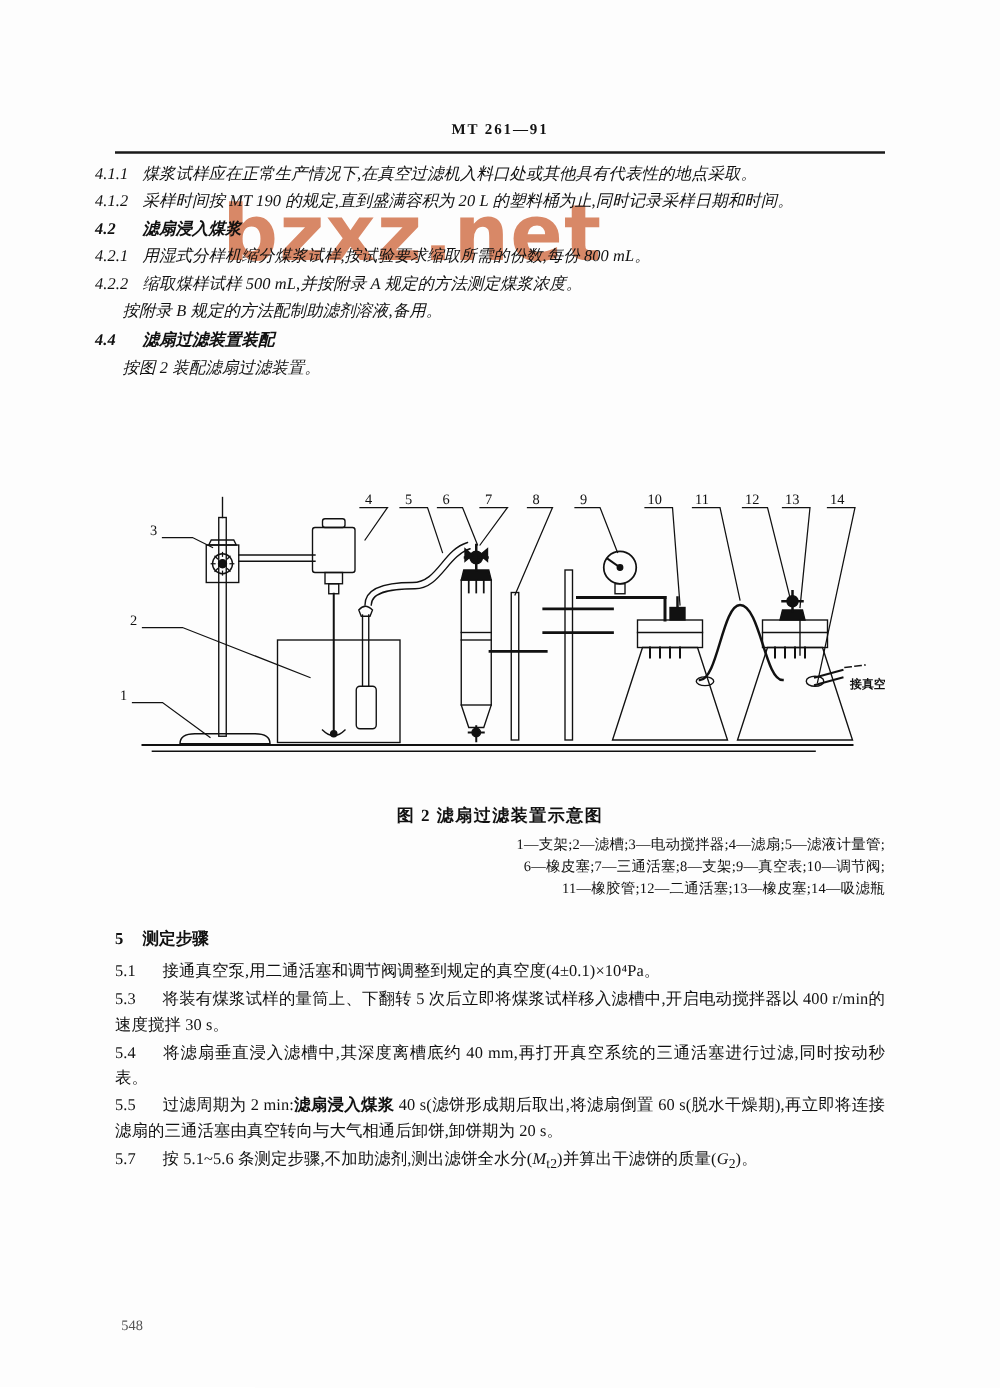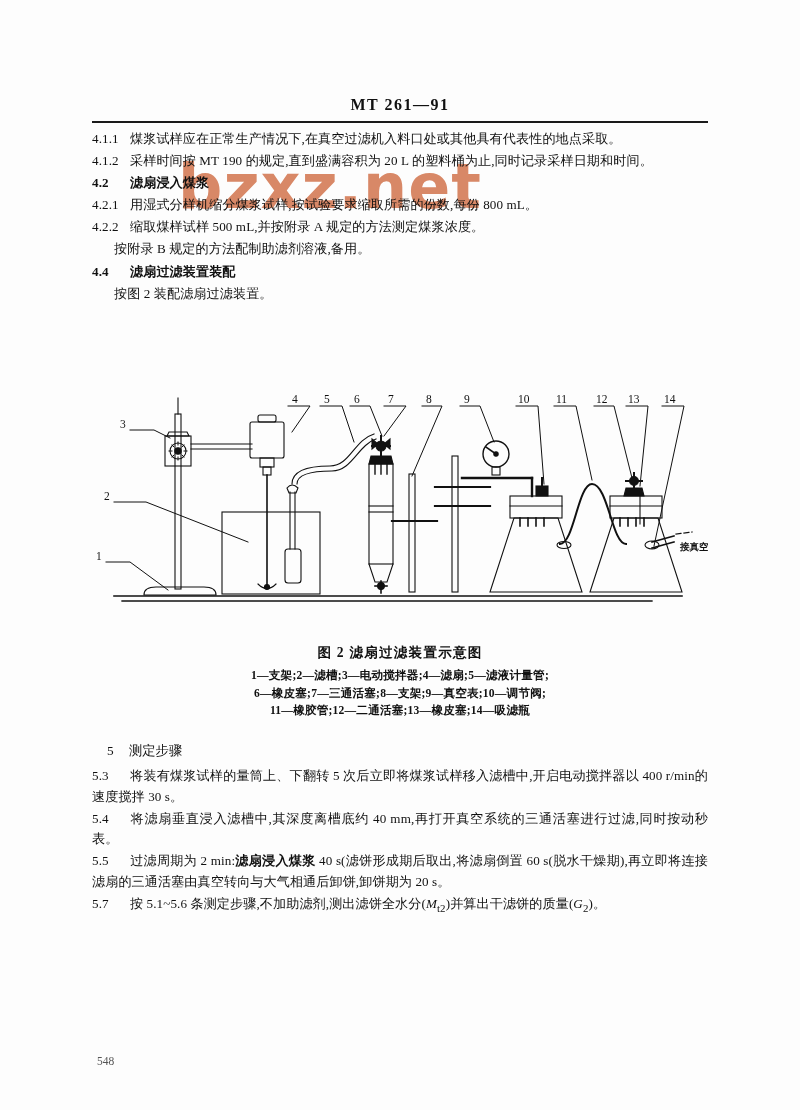--- a/index.html
+++ b/index.html
@@ -38,42 +38,43 @@
   }
 
   
   #header-title {
     position: absolute;
     left: 0;
     top: 96px;
     width: 800px;
     text-align: center;
     font-family: "Liberation Serif", serif;
-    font-size: 16px;
+    font-size: 12px;
     font-weight: bold;
     letter-spacing: 1.5px;
     z-index: 3;
   }
   #header-rule {
     position: absolute;
     left: 92px;
     top: 121px;
     width: 616px;
     height: 2px;
     background: #1a1a1a;
     z-index: 3;
   }
 
   
   #body-top {
     position: absolute;
-    left: 92px;
+    left: 76px;
     top: 129px;
     width: 616px;
     z-index: 2;
+    font-style: italic;
   }
   #body-bottom {
     position: absolute;
     left: 92px;
     top: 738px;
     width: 616px;
     z-index: 2;
   }
   .para {
     font-size: 13.1px;
@@ -88,22 +89,22 @@
   .para.indent {
     text-indent: 22px;
   }
   .num {
     display: inline-block;
     min-width: 38px;
     font-family: "Liberation Serif", serif;
   }
   .sec-head {
     font-size: 13.3px;
-    font-weight: normal;
-    margin: 4px 0 6px 15px;
+    font-weight: bold;
+    margin: 4px 0 6px 0;
   }
   .sec-head .num { min-width: 22px; }
   .bold-run { font-weight: bold; }
   .gap-top { margin-top: 7px; }
 
   
   #figure {
     position: absolute;
     left: 92px;
     top: 384px;
@@ -123,23 +124,24 @@
     z-index: 2;
   }
   #caption .cap-title {
     font-size: 13.6px;
     font-weight: bold;
     letter-spacing: 1.2px;
     margin-bottom: 5px;
   }
   #caption .cap-line {
     font-size: 11.6px;
-    font-weight: bold;
+    font-weight: normal;
     line-height: 17.5px;
     letter-spacing: .2px;
+    text-align: right;
   }
 
   
   #page-number {
     position: absolute;
     left: 97px;
     top: 1055px;
     font-size: 11.5px;
     color: #555;
     z-index: 2;
@@ -363,20 +365,23 @@
     <div class="cap-title">图 2   滤扇过滤装置示意图</div>
     <div class="cap-line">1—支架;2—滤槽;3—电动搅拌器;4—滤扇;5—滤液计量管;</div>
     <div class="cap-line">6—橡皮塞;7—三通活塞;8—支架;9—真空表;10—调节阀;</div>
     <div class="cap-line">11—橡胶管;12—二通活塞;13—橡皮塞;14—吸滤瓶</div>
   </div>
 
   <div id="body-bottom">
     <p class="sec-head">
       <span class="num">5</span><span>测定步骤</span>
     </p>
+    <p class="para gap-top">
+      <span class="num">5.1</span><span>接通真空泵,用二通活塞和调节阀调整到规定的真空度(4±0.1)×10⁴Pa。</span>
+    </p>
     <p class="para">
       <span class="num">5.3</span><span>将装有煤浆试样的量筒上、下翻转 5 次后立即将煤浆试样移入滤槽中,开启电动搅拌器以 400 r/min的速度搅拌 30 s。</span>
     </p>
     <p class="para">
       <span class="num">5.4</span><span>将滤扇垂直浸入滤槽中,其深度离槽底约 40 mm,再打开真空系统的三通活塞进行过滤,同时按动秒表。</span>
     </p>
     <p class="para">
       <span class="num">5.5</span><span>过滤周期为 2 min:</span><span class="bold-run">滤扇浸入煤浆</span><span> 40 s(滤饼形成期后取出,将滤扇倒置 60 s(脱水干燥期),再立即将连接滤扇的三通活塞由真空转向与大气相通后卸饼,卸饼期为 20 s。</span>
     </p>
     <p class="para">

